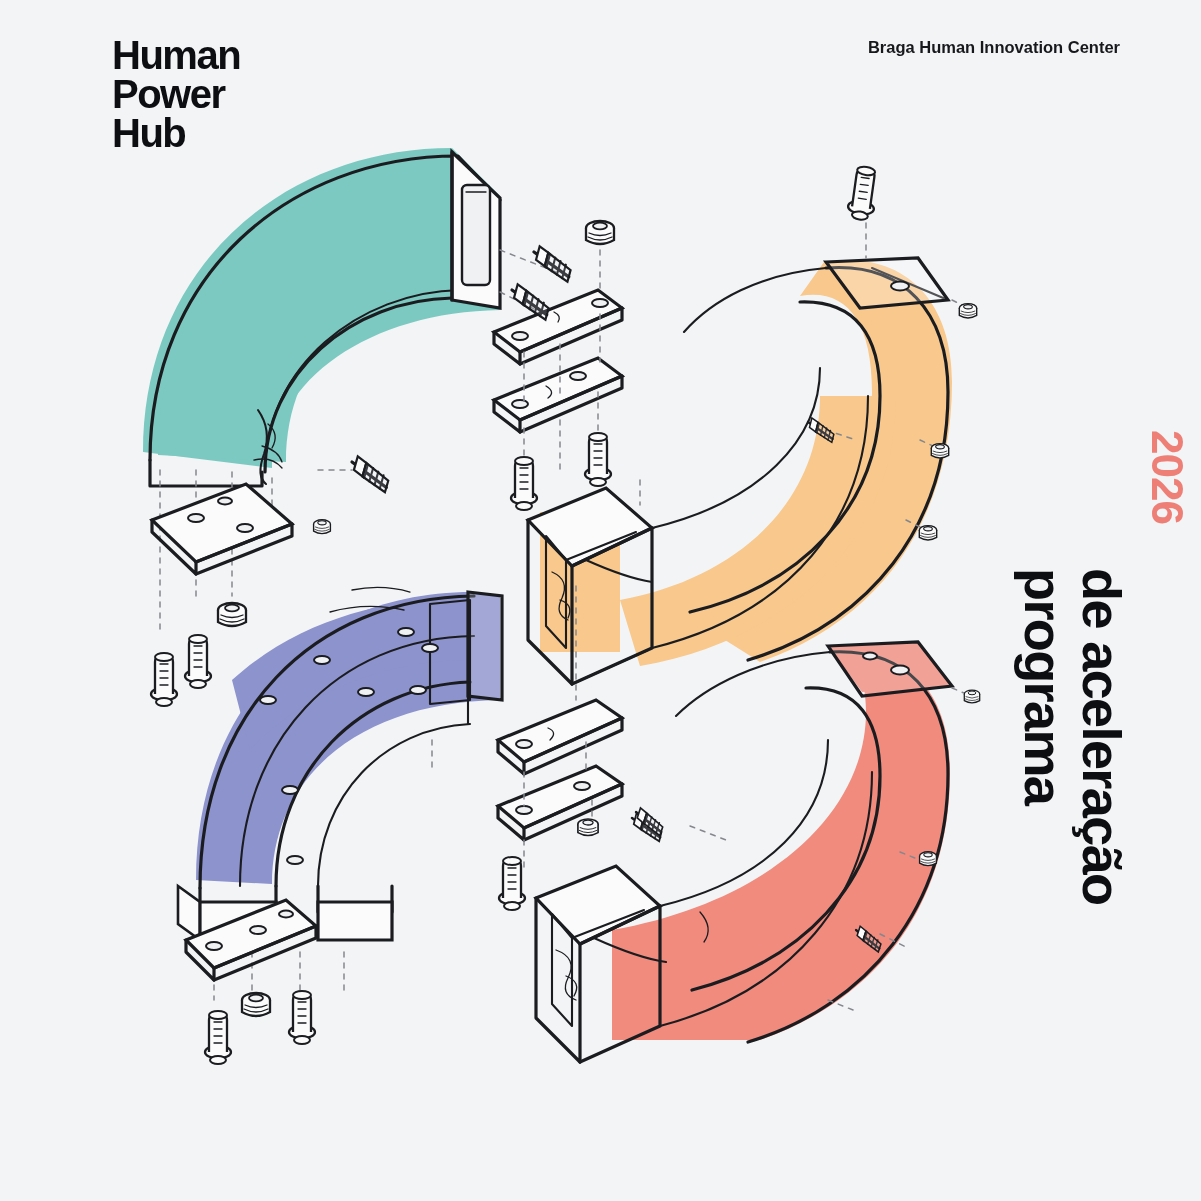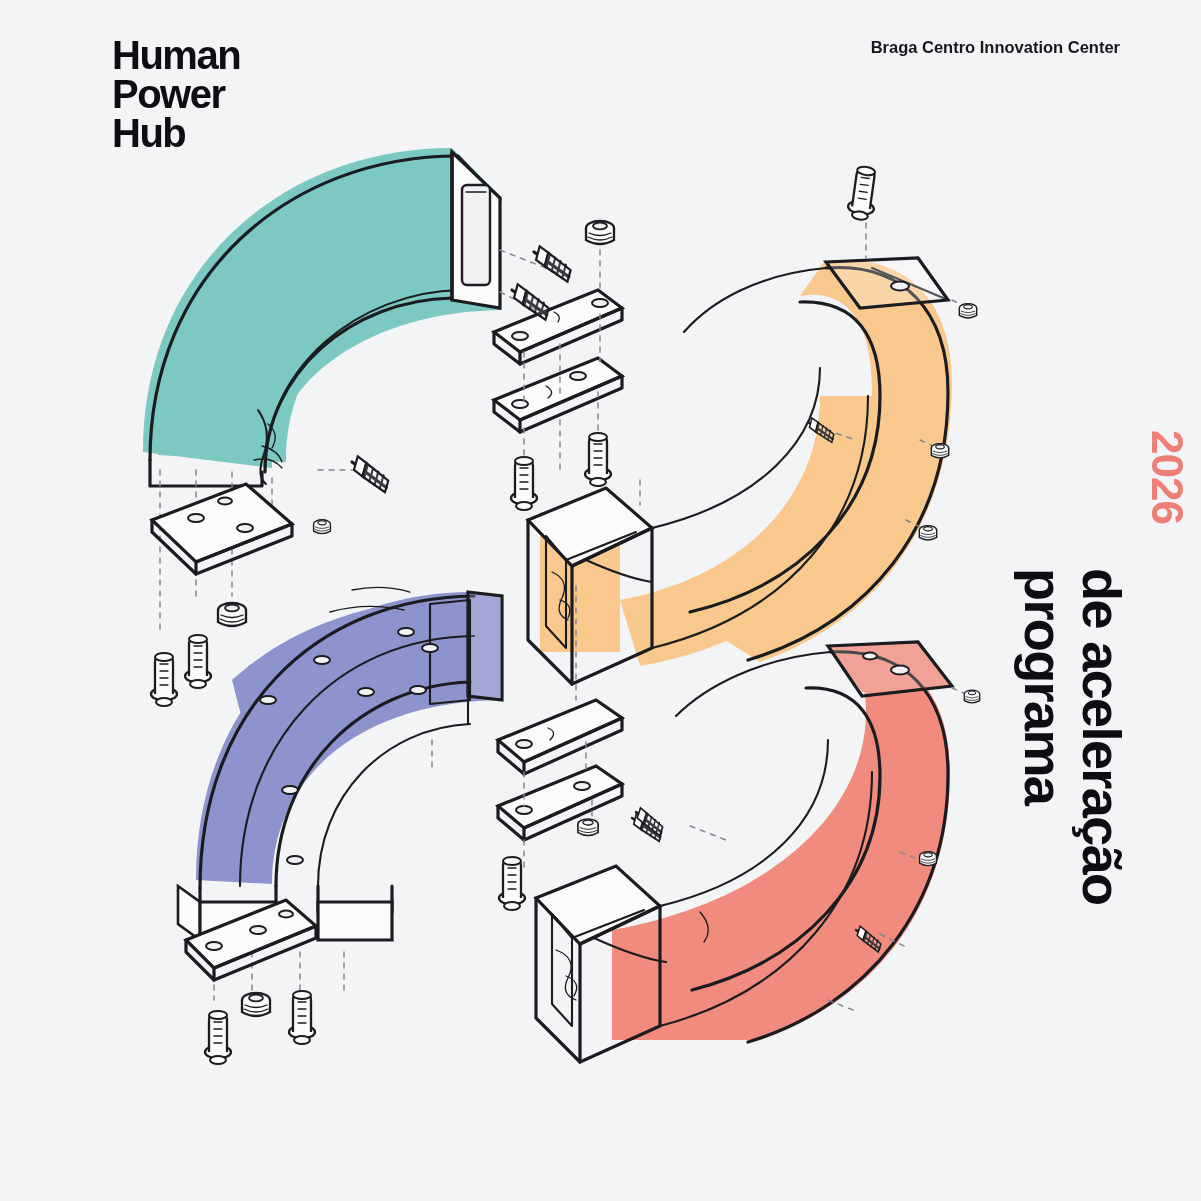--- a/index.html
+++ b/index.html
@@ -404,21 +404,21 @@
     <g transform="translate(972,694)">
         <use href="#nut-v" transform="scale(0.55)"></use>
       </g>
   </svg>
 
   <div class="brand-title">Human
 Power
 Hub</div>
 
   <div class="center-name">
-    <div class="line2">Braga Centro Innovation Center</div>
+    <div class="line2">Braga Human Innovation Center</div>
   </div>
 
   <div class="vertical-block">
     <div class="vyear">2026</div>
     <div class="vline vline-1">programa</div>
     <div class="vline vline-2">de aceleração</div>
   </div>
 
   <div class="footer">
 

